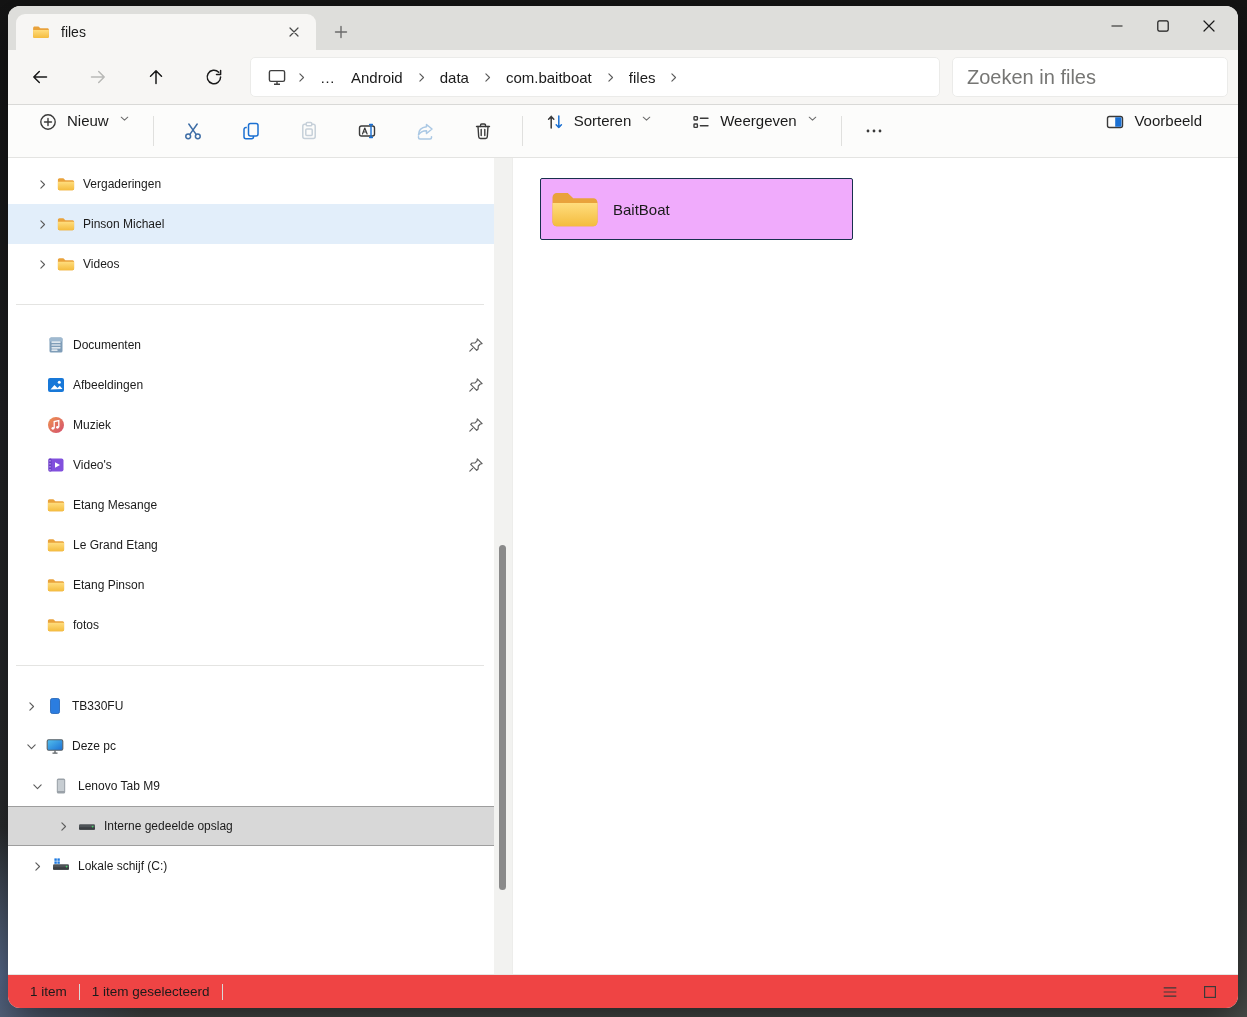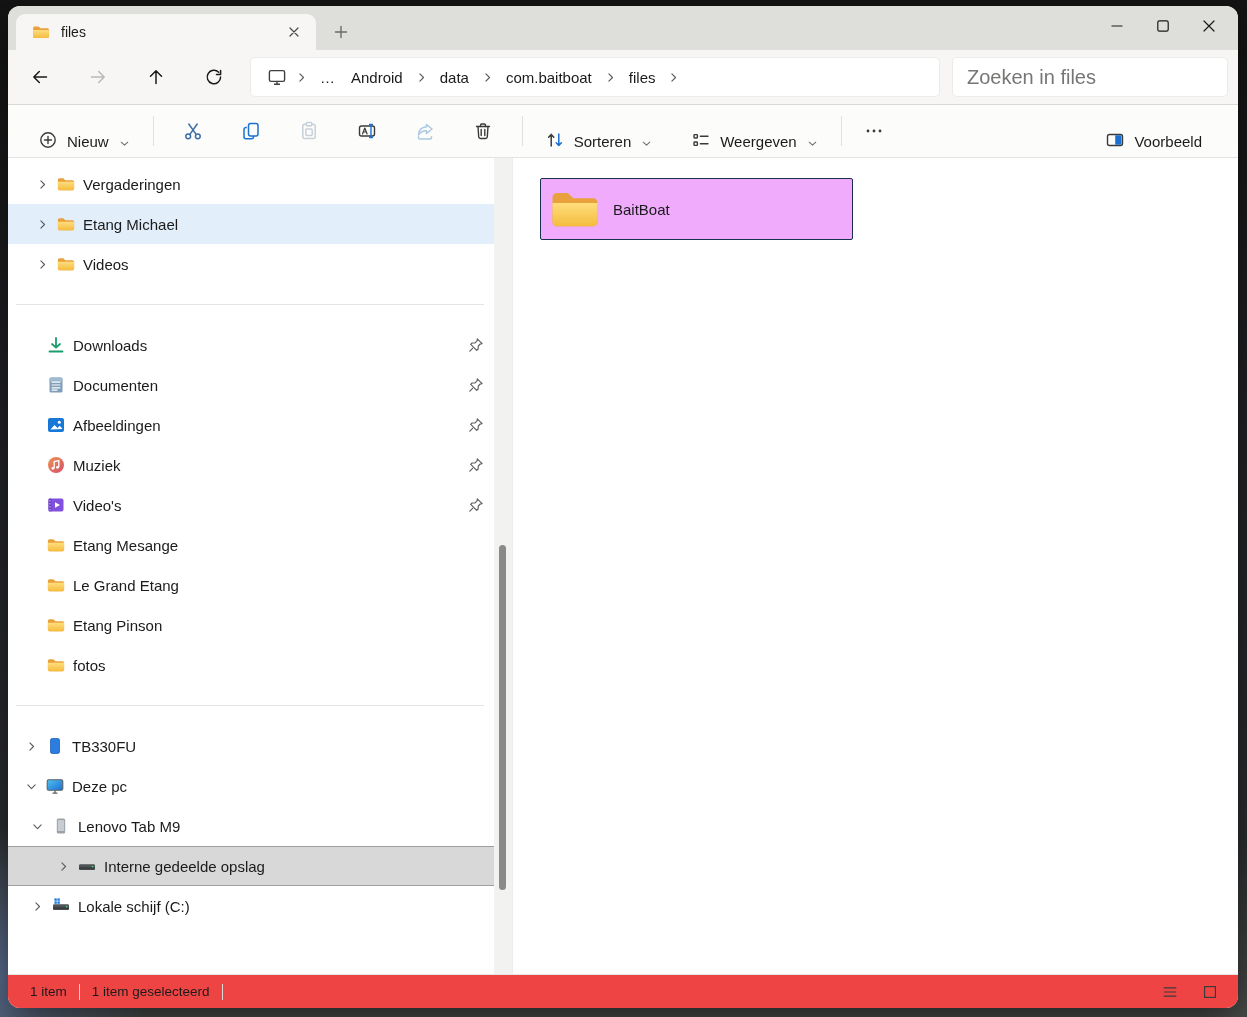--- a/index.html
+++ b/index.html
@@ -39,30 +39,30 @@
   .crumb { border:none; background:transparent; font-size:15px; padding:4px 8px; border-radius:4px;
            white-space:nowrap; cursor:pointer; color:#1b1b1b; }
   .crumb-sep { display:flex; align-items:center; padding:0 4px; }
   .searchbox { width:276px; height:40px; background:#ffffff; border:1px solid #ebebe9; border-radius:5px;
                display:flex; align-items:center; padding:0 10px 0 14px; }
   .searchbox input { flex:1; border:none; outline:none; font-size:20px; font-family:inherit; color:#1b1b1b; background:transparent; }
   .searchbox input::placeholder { color:#767674; }
   
   .toolbar { height:54px; background:#fcfcfb; border-top:1px solid #d9d9d7; border-bottom:1px solid #e4e4e2;
              display:flex; align-items:center; padding:0 24px 0 18px; flex:none; }
-  .tb-btn { display:flex; align-items:flex-end; gap:9px; height:38px; padding:0 12px; border:none;
+  .tb-btn { display:flex; align-items:flex-start; gap:9px; height:38px; padding:0 12px; border:none;
             background:transparent; border-radius:5px; font-size:15px; font-family:inherit; color:#1b1b1b; cursor:pointer; }
   .tb-icon-btn { width:58px; height:38px; display:flex; align-items:center; justify-content:center;
                  border:none; background:transparent; border-radius:5px; cursor:pointer; }
   .tb-sep { width:1px; height:30px; background:#e0e0de; margin:0 10px; }
   .tb-right { margin-left:auto; }
   
   .bodyrow { flex:1; display:flex; min-height:0; background:#ffffff; }
   .sidebar { width:486px; flex:none; padding-top:6px; overflow:hidden; }
-  .srow { height:40px; display:flex; align-items:center; font-size:15px; cursor:pointer; }
+  .srow { height:40px; display:flex; align-items:center; font-size:12px; cursor:pointer; }
   .srow .chev { width:18px; height:18px; flex:none; display:flex; align-items:center; justify-content:center; margin-right:6px; }
   .srow .ricon { width:18px; height:18px; flex:none; margin-right:8px; }
   .srow .slabel { white-space:nowrap; }
   .srow .pin { margin-left:auto; margin-right:10px; width:16px; height:16px; flex:none; }
   .pad-top { padding-left:25px; }
   .pad-q   { padding-left:39px; }
   .pad-d1  { padding-left:14px; }
   .pad-d2  { padding-left:20px; }
   .pad-d3  { padding-left:46px; }
   .srow.sel-blue { background:#e2eefa; }
@@ -407,45 +407,36 @@
       </div>
       <div class="srow pad-top sel-blue">
         <span class="chev">
             <svg width="13" height="13">
               <use href="#i-chev-r"></use>
             </svg>
           </span>
         <svg class="ricon">
             <use href="#i-folder"></use>
           </svg>
-        <span class="slabel">Etang Michael</span>
+        <span class="slabel">Pinson Michael</span>
       </div>
       <div class="srow pad-top">
         <span class="chev">
             <svg width="13" height="13">
               <use href="#i-chev-r"></use>
             </svg>
           </span>
         <svg class="ricon">
             <use href="#i-folder"></use>
           </svg>
         <span class="slabel">Videos</span>
       </div>
 
       <div class="side-divider"></div>
 
-      <div class="srow pad-q">
-        <svg class="ricon">
-            <use href="#i-dl"></use>
-          </svg>
-        <span class="slabel">Downloads</span>
-        <svg class="pin">
-            <use href="#i-pin"></use>
-          </svg>
-      </div>
       <div class="srow pad-q">
         <svg class="ricon">
             <use href="#i-doc"></use>
           </svg>
         <span class="slabel">Documenten</span>
         <svg class="pin">
             <use href="#i-pin"></use>
           </svg>
       </div>
       <div class="srow pad-q">

